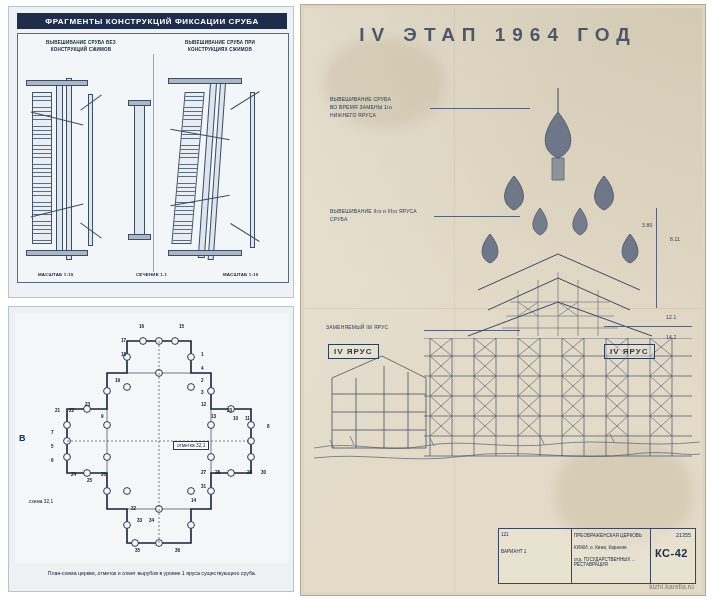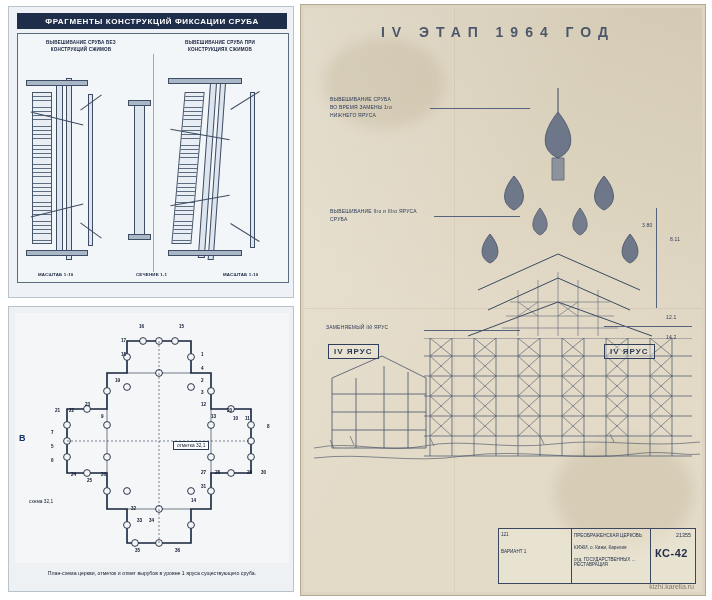--- a/index.html
+++ b/index.html
@@ -73,21 +73,21 @@
     position:absolute;left:3px;top:3px;width:398px;height:584px;
     background:
       linear-gradient(120deg, rgba(255,255,255,.22), rgba(0,0,0,0) 45%),
       linear-gradient(200deg, rgba(120,100,60,.14), rgba(0,0,0,0) 55%),
       #e3dbc8;
   }
   .fold{position:absolute;background:rgba(120,104,70,.22);}
   .stain{position:absolute;border-radius:50%;background:rgba(140,118,72,.13);filter:blur(6px);}
   .arch-title{
     position:absolute;left:34px;top:16px;width:320px;height:30px;
-    font-size:14px;font-weight:bold;color:#2d3c57;letter-spacing:7px;
+    font-size:19px;font-weight:bold;color:#2d3c57;letter-spacing:7px;
     text-align:center;opacity:.82;
   }
   .note{
     position:absolute;font-size:5px;color:#2b3a56;line-height:1.55;letter-spacing:.2px;
   }
   .tier-box{
     position:absolute;border:1px solid #2f3e5b;color:#2a3954;font-size:8px;
     font-weight:bold;padding:2px 5px;background:rgba(240,235,220,.35);letter-spacing:1px;
   }
   .dim-line{position:absolute;border-top:.7px solid #55637d;}

